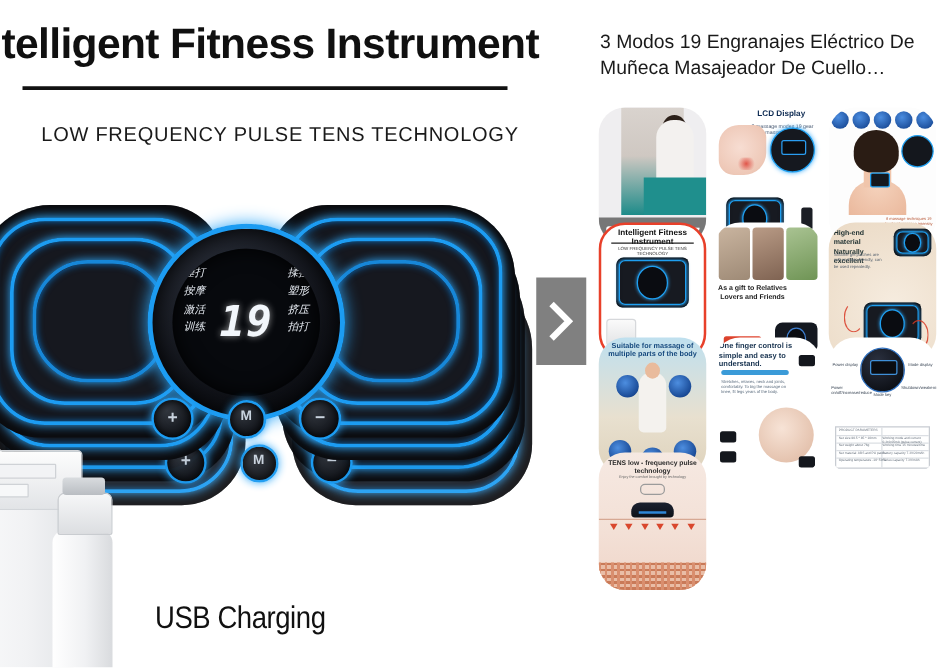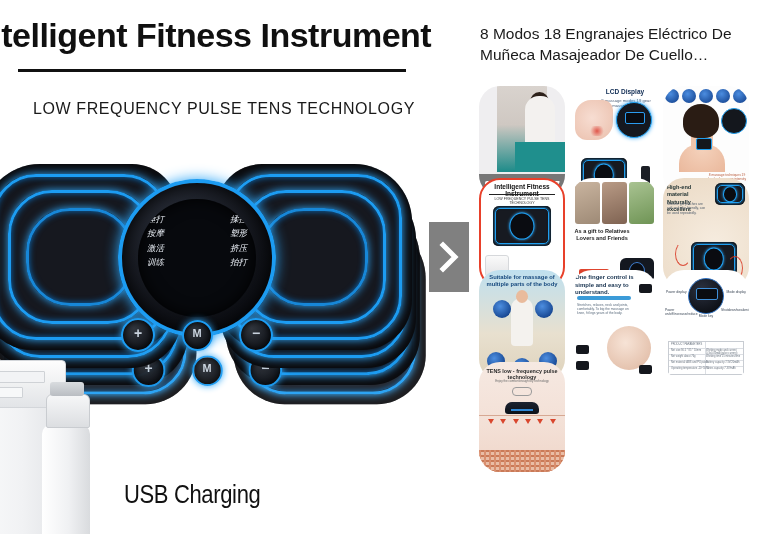--- a/index.html
+++ b/index.html
@@ -524,20 +524,21 @@
             <span>按摩</span>
             <span>激活</span>
             <span>训练</span>
           </div>
           <div class="mode-col right">
             <span>揉捏</span>
             <span>塑形</span>
             <span>挤压</span>
             <span>拍打</span>
           </div>
+          <div class="digits">19</div>
         </div>
       </div>
 
       <div class="btn-row row-a">
         <div class="ctl">+</div>
         <div class="ctl mid">M</div>
         <div class="ctl">−</div>
       </div>
     </div>
   </div>
@@ -553,21 +554,21 @@
 
   <div id="next-arrow">
     <svg width="22" height="32" viewBox="0 0 22 32">
       <polyline points="5,4 17,16 5,28" fill="none" stroke="#ffffff" stroke-width="5" stroke-linecap="square" stroke-linejoin="miter"></polyline>
     </svg>
   </div>
 </div>
 
 <div id="details-panel">
 
-  <div class="product-title">8 Modos 18 Engranajes Eléctrico De Muñeca Masajeador De Cuello…</div>
+  <div class="product-title">3 Modos 19 Engranajes Eléctrico De Muñeca Masajeador De Cuello…</div>
 
   <div id="thumb-grid">
 
     <div class="thumb t-video">
       <div class="vframe">
         <div class="hair"></div>
         <div class="person"></div>
         <div class="couch"></div>
       </div>
       <div class="bar"></div>

